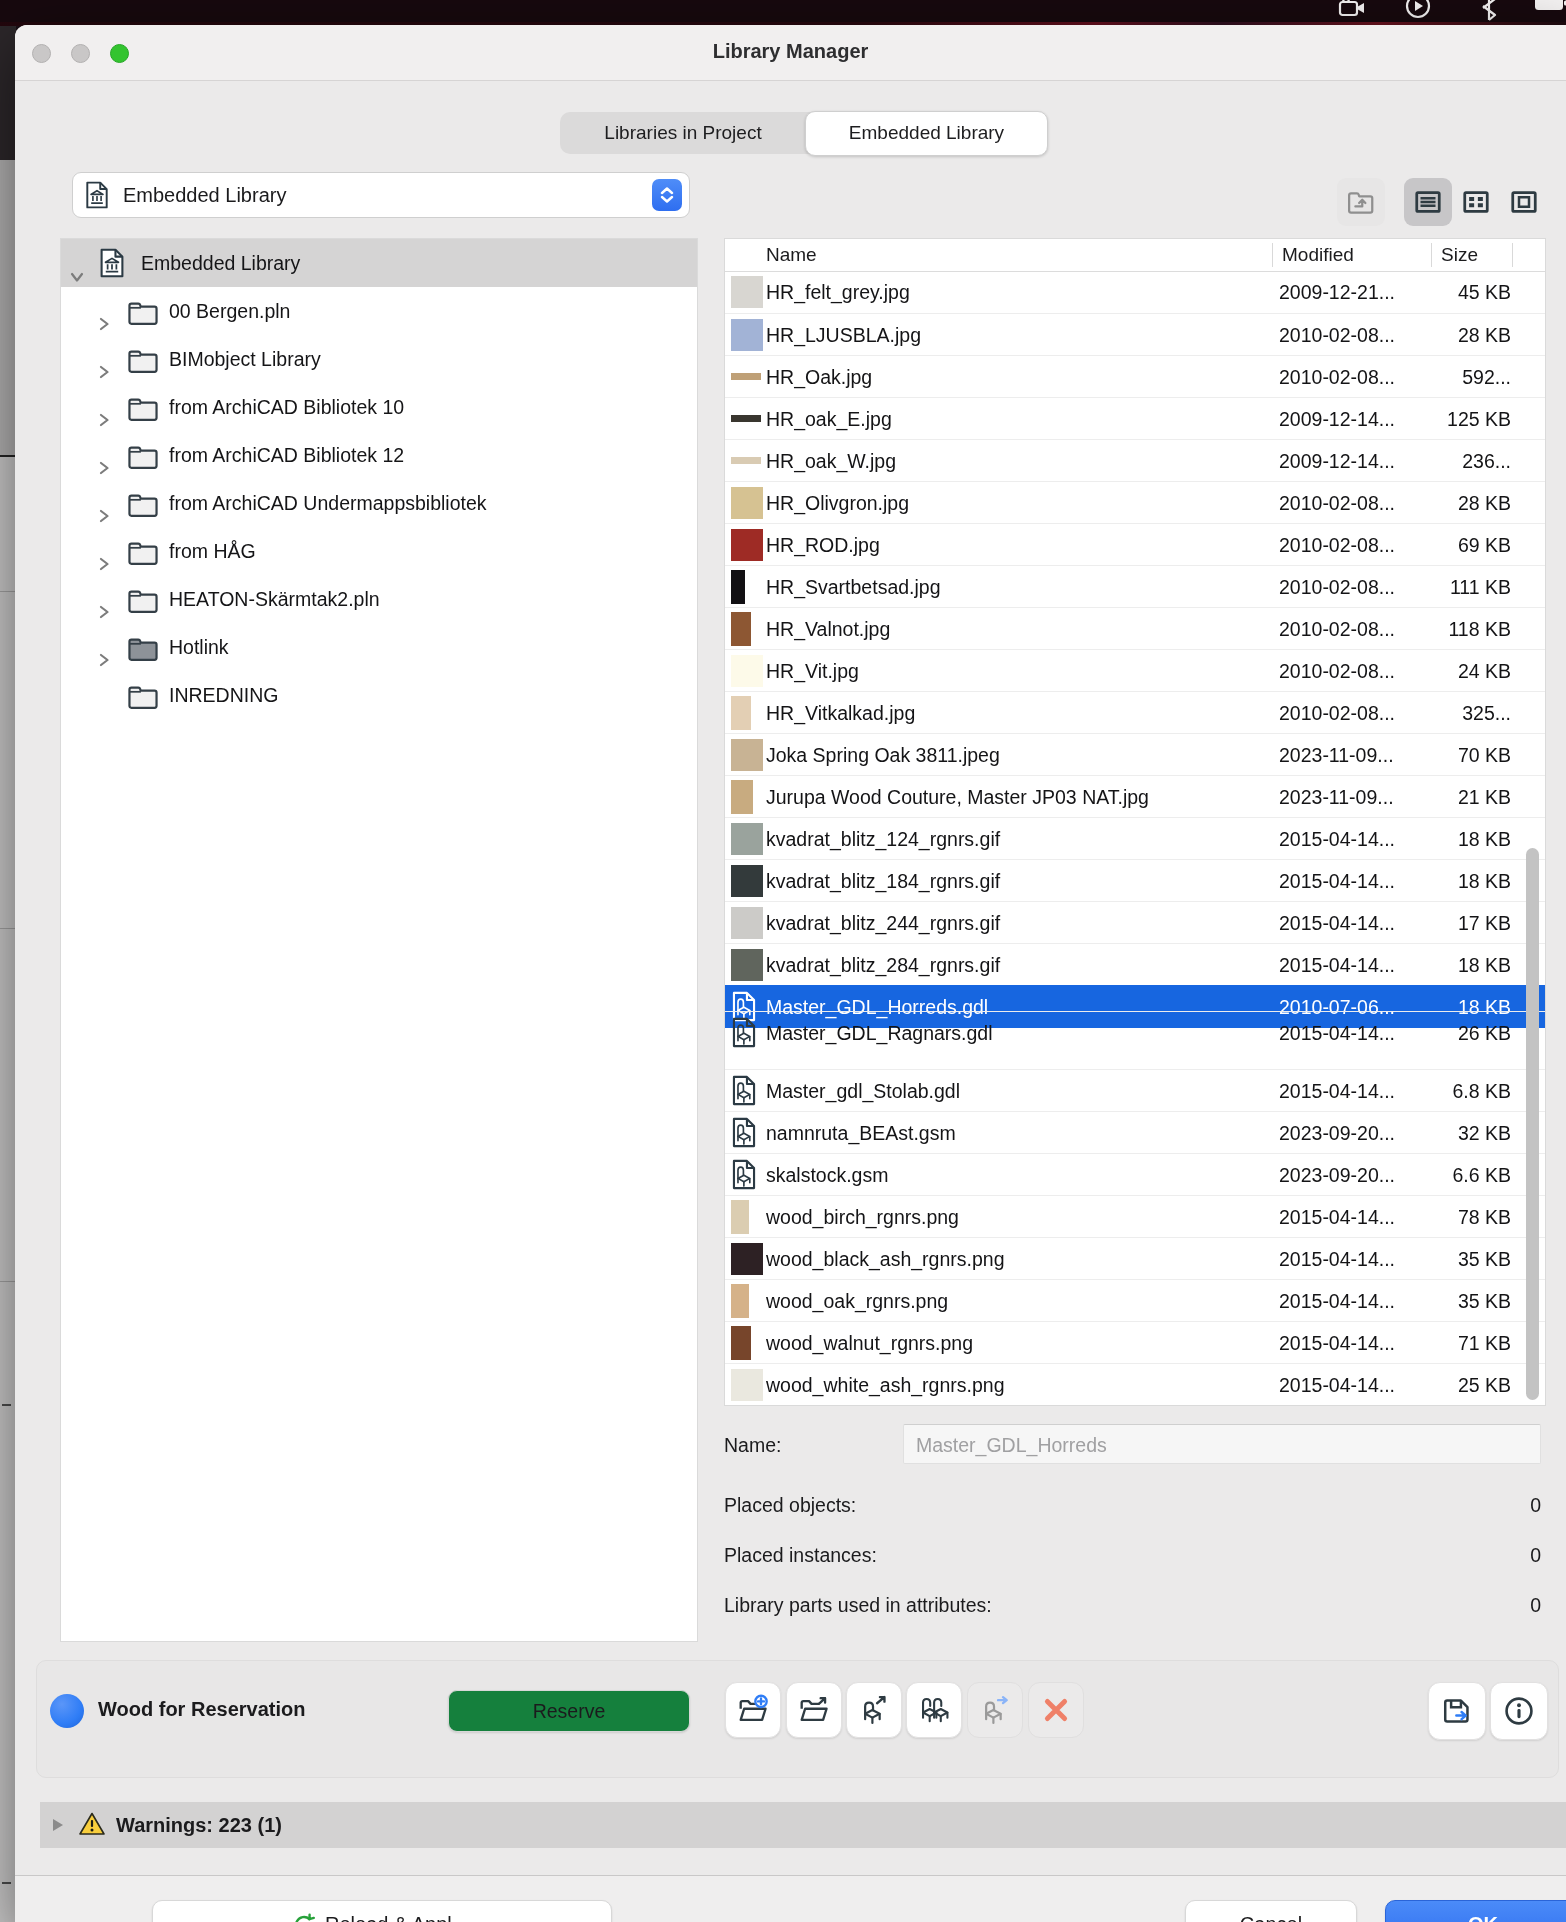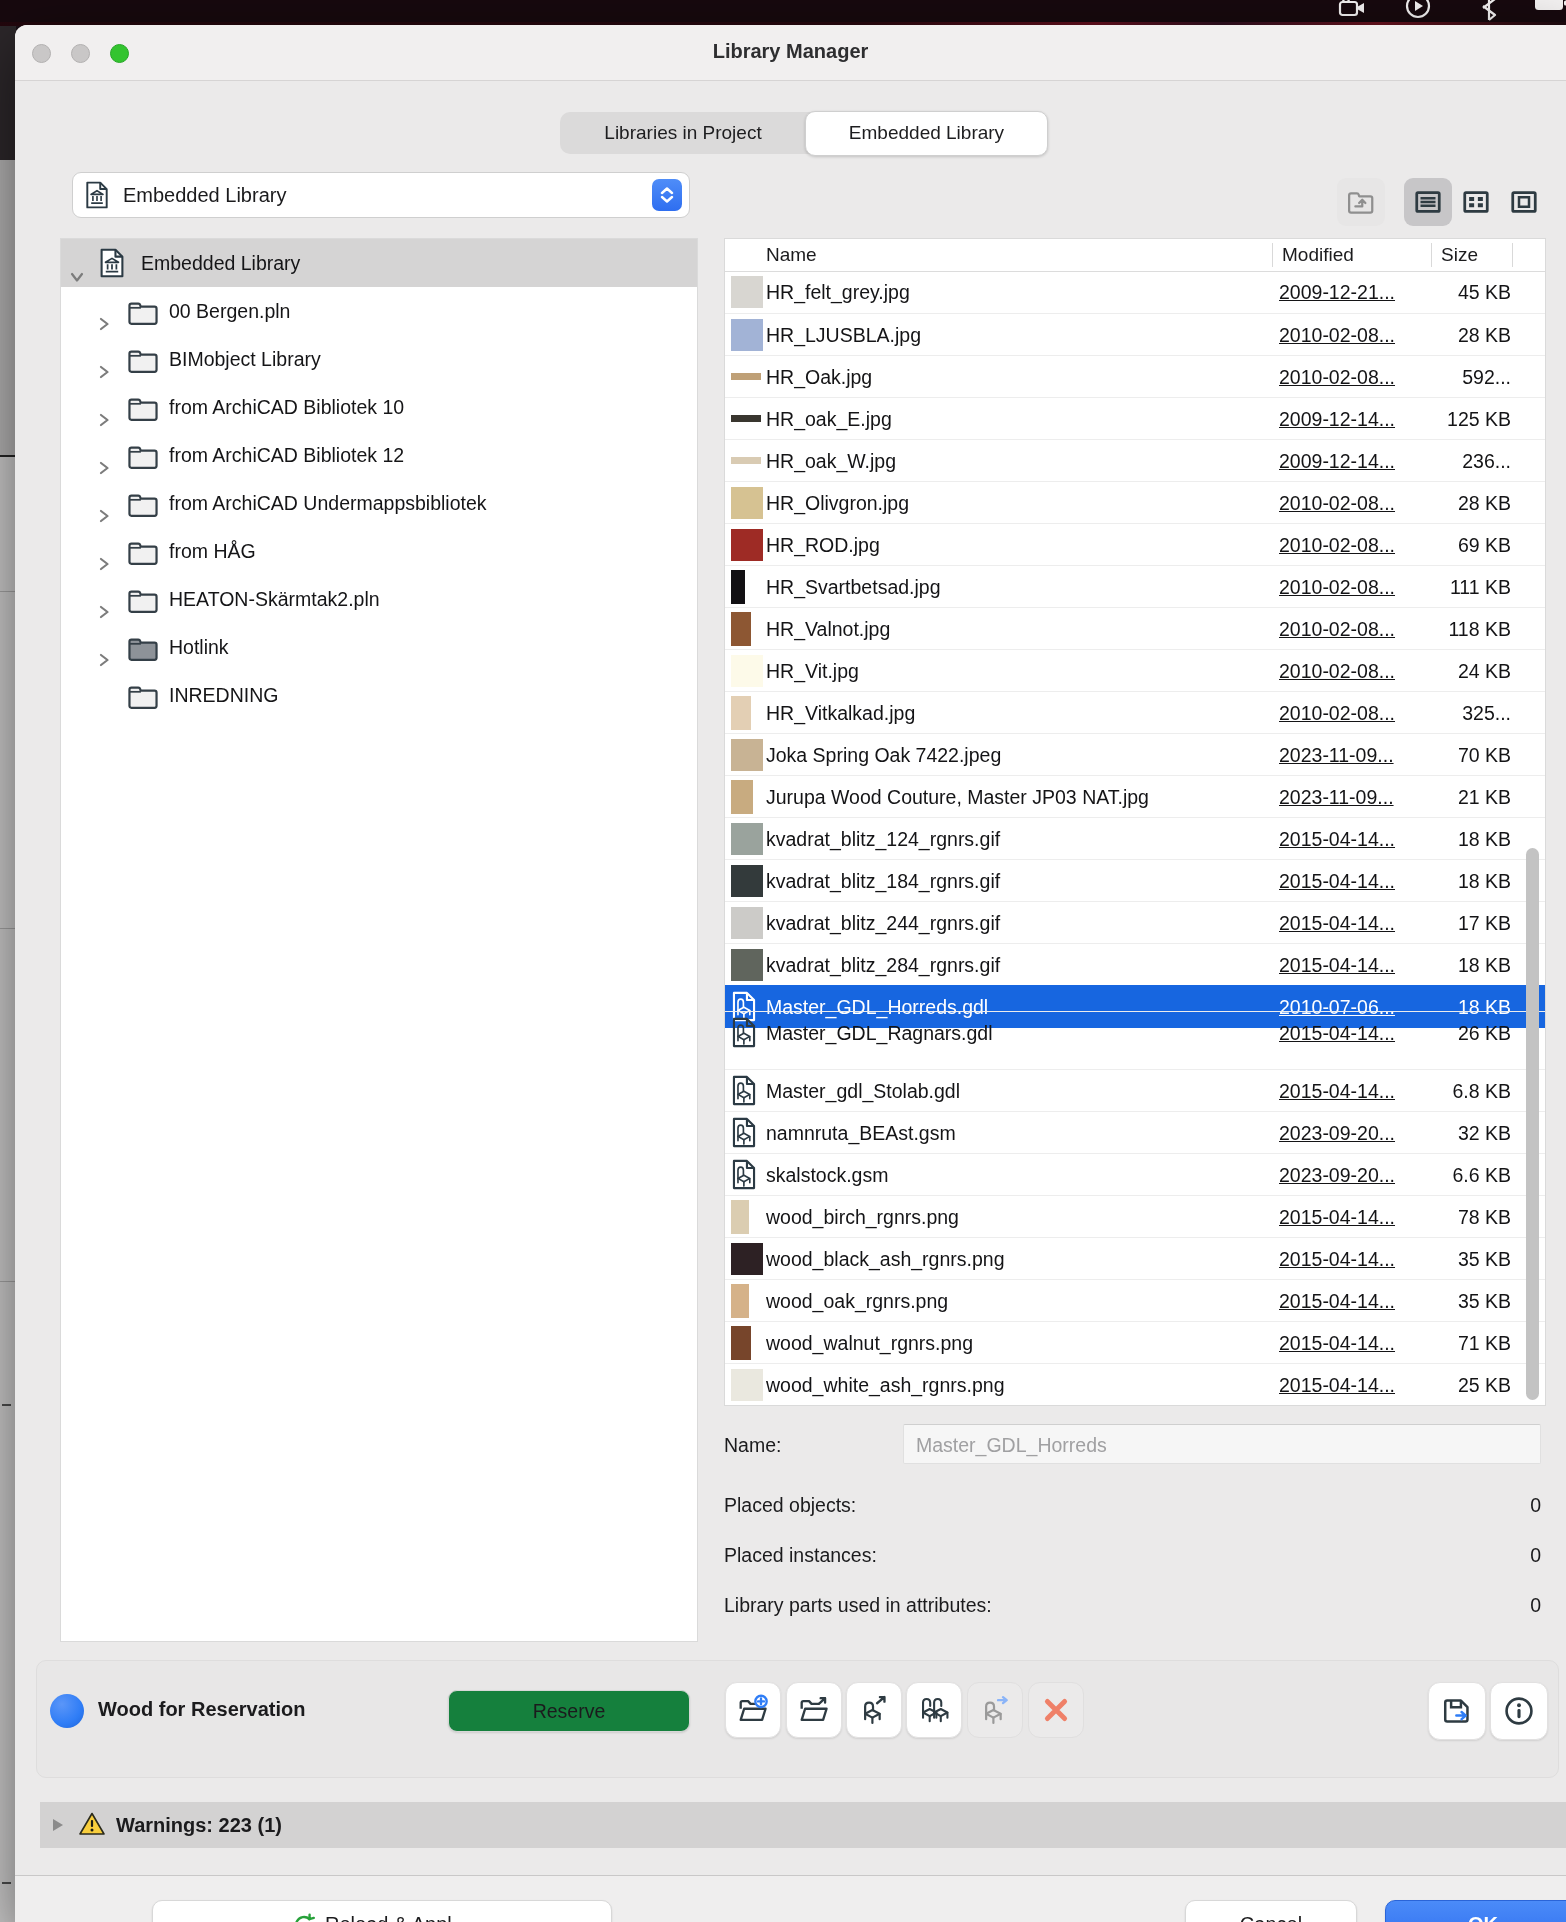--- a/index.html
+++ b/index.html
@@ -69,21 +69,21 @@
   #list-header .col{position:absolute;top:0;height:32px;line-height:32px;font-size:19px;color:#1b1b1d;}
   #col-name{left:41px;} #col-modified{left:557px;} #col-size{left:716px;}
   #list-header .hdiv{position:absolute;top:4px;width:1px;height:24px;background:#d9d9d9;}
   #list-body{position:absolute;left:0;top:32px;width:820px;height:1134px;}
   .list-row{position:absolute;left:0;width:820px;height:42px;line-height:42px;border-top:1px solid #ededed;font-size:19.5px;color:#141416;}
   .list-row:first-child{border-top:none;}
   .list-row.sel{background:#1766e0;color:#ffffff;border-top-color:#1766e0;}
   .list-row .thumb{position:absolute;left:6px;}
   .list-row .sw{position:absolute;left:6px;}
   .list-row .fname{position:absolute;left:41px;white-space:nowrap;}
-  .list-row .fmod{position:absolute;left:554px;white-space:nowrap;text-decoration:underline;}
+  .list-row .fmod{position:absolute;left:554px;white-space:nowrap;}
   .list-row .fsize{position:absolute;right:34px;text-align:right;white-space:nowrap;}
   .list-row .gdlicon{color:#2b3a44;}
   .list-row.sel .gdlicon{color:#ffffff;}
   #scrollbar{left:1526px;top:848px;width:13px;height:552px;border-radius:7px;background:#c3c3c3;}
 
   
   .dlabel{font-size:19.5px;color:#1b1b1d;}
   #name-label{left:724px;top:1434px;}
   #name-input{left:903px;top:1424px;width:638px;height:40px;background:#f6f6f6;
     border:1px solid #e0e0e0;border-top-color:#cfcfcf;border-radius:2px;
@@ -396,21 +396,21 @@
           <span class="fsize">24 KB</span>
         </div>
         <div class="list-row" style="top: 420px;">
           <span class="sw" style="top:4px;width:20px;height:34px;background:#e3cfb4"></span>
           <span class="fname">HR_Vitkalkad.jpg</span>
           <span class="fmod">2010-02-08...</span>
           <span class="fsize">325...</span>
         </div>
         <div class="list-row" style="top: 462px;">
           <span class="sw" style="top:5px;width:32px;height:32px;background:#c8b394"></span>
-          <span class="fname">Joka Spring Oak 7422.jpeg</span>
+          <span class="fname">Joka Spring Oak 3811.jpeg</span>
           <span class="fmod">2023-11-09...</span>
           <span class="fsize">70 KB</span>
         </div>
         <div class="list-row" style="top: 504px;">
           <span class="sw" style="top:4px;width:22px;height:34px;background:#c8ab80"></span>
           <span class="fname">Jurupa Wood Couture, Master JP03 NAT.jpg</span>
           <span class="fmod">2023-11-09...</span>
           <span class="fsize">21 KB</span>
         </div>
         <div class="list-row" style="top: 546px;">

